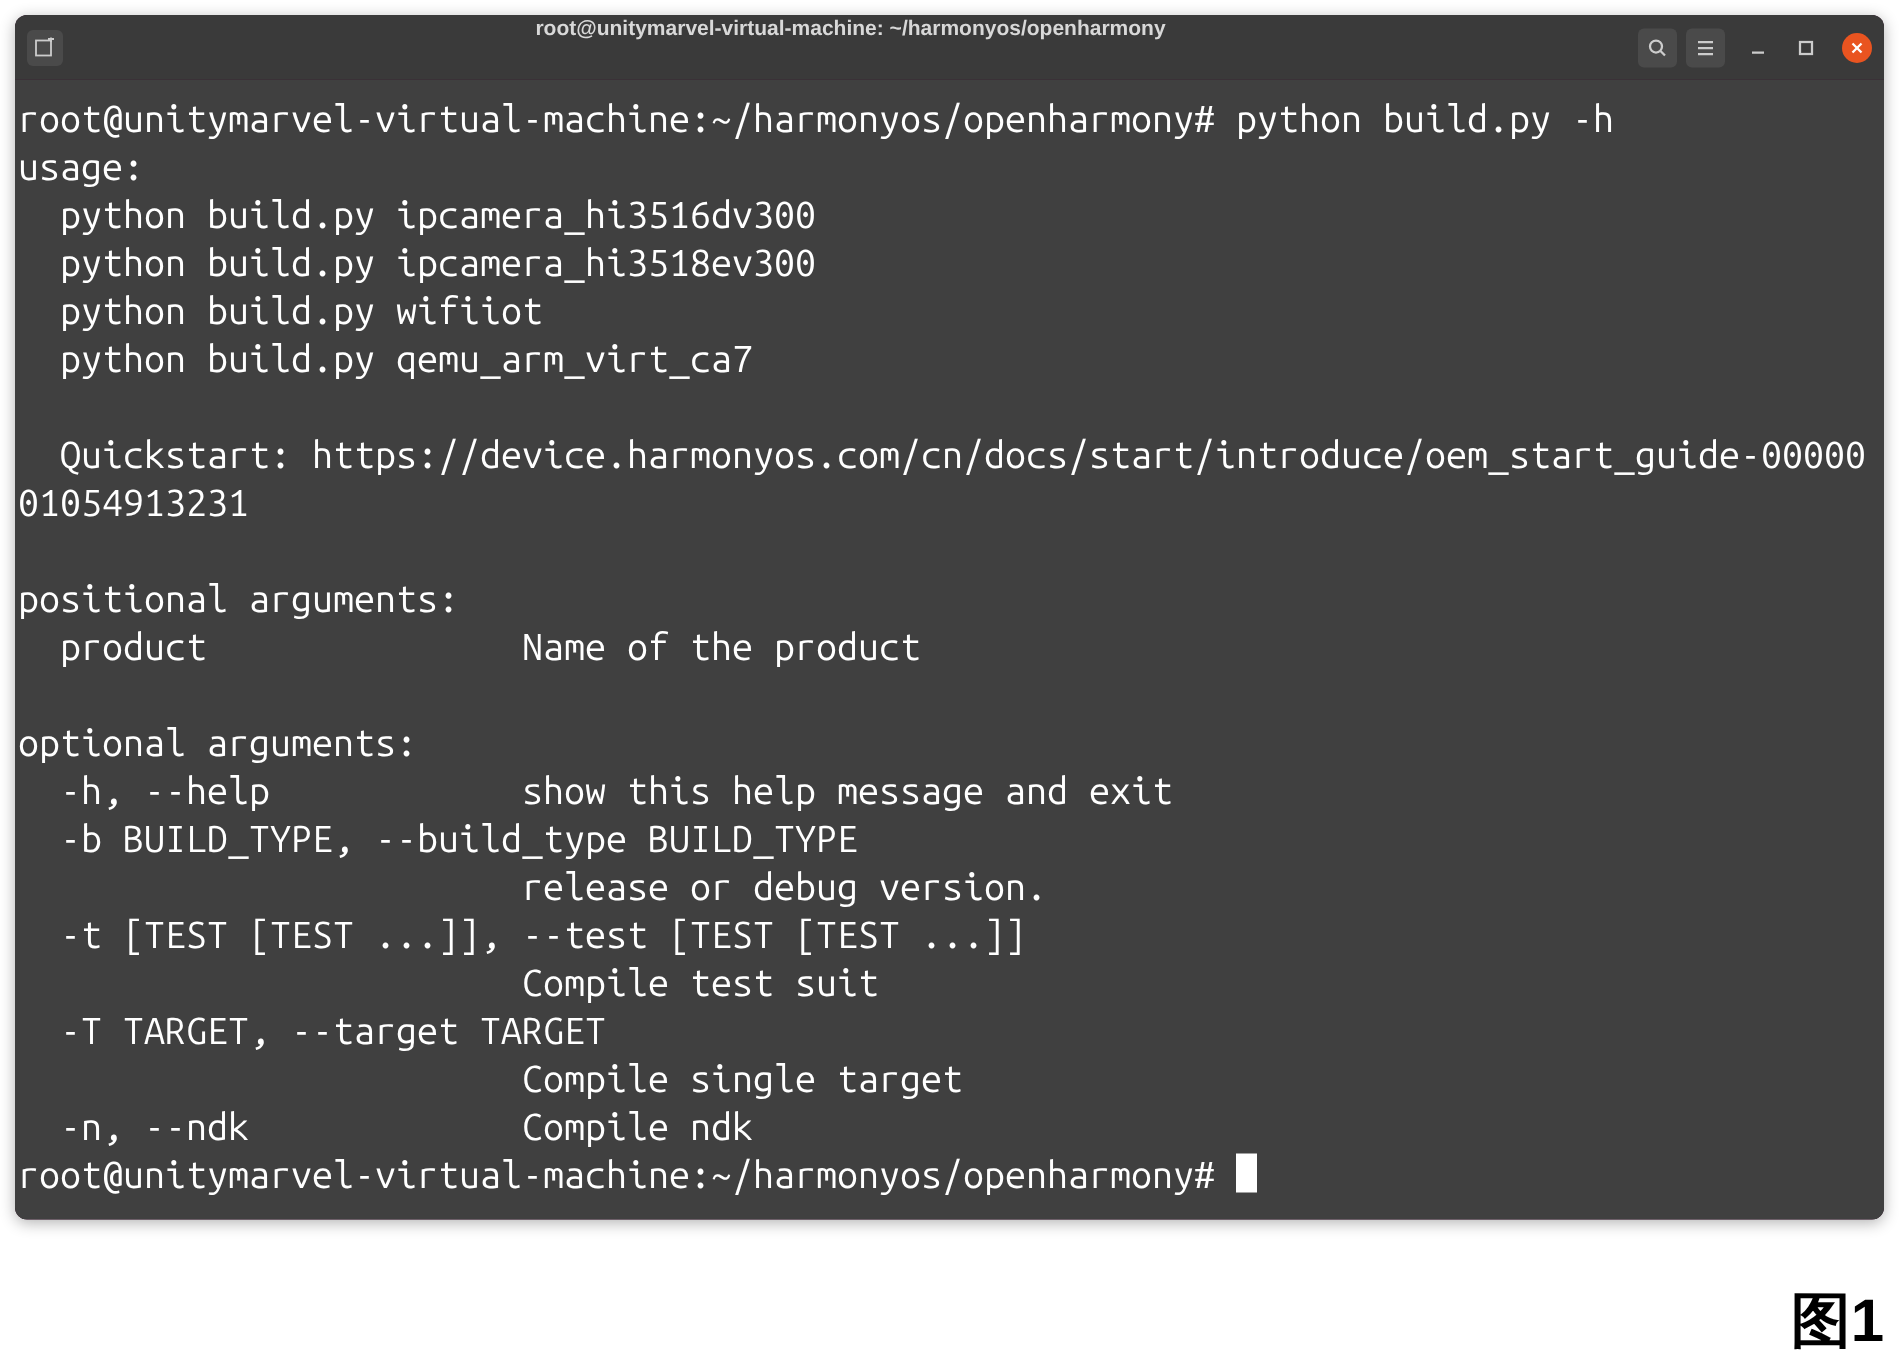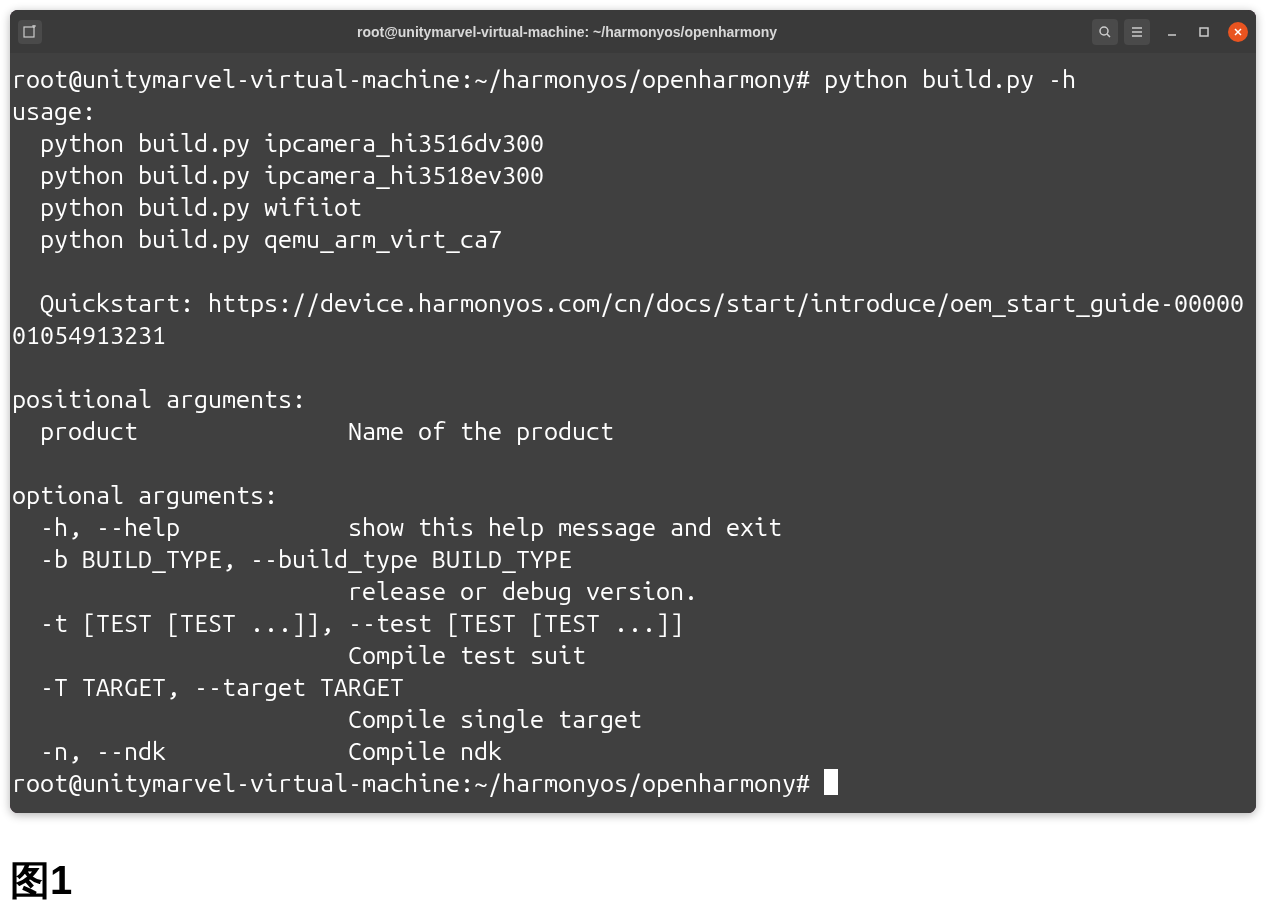--- a/index.html
+++ b/index.html
@@ -17,21 +17,20 @@
     .terminal-window {
       background: #300a24;
       border-radius: 8px;
       overflow: hidden;
       box-shadow: 0 2px 10px rgba(0,0,0,0.3);
     }
     .titlebar {
       background: #3a3a3a;
       height: 43px;
       display: flex;
-      align-items: center;
       padding: 0 8px;
       color: #d0d0d0;
       font-size: 14px;
     }
     .titlebar-left {
       display: flex;
       align-items: center;
       gap: 6px;
     }
     .new-tab-btn {
@@ -109,21 +108,21 @@
     }
     .cursor {
       display: inline-block;
       width: 14px;
       height: 26px;
       background: #ffffff;
       vertical-align: text-bottom;
       margin-bottom: 2px;
     }
     .caption {
-      text-align: left;
+      text-align: right;
       font-size: 40px;
       font-weight: 600;
       margin-top: 40px;
       color: #000;
     }
   </style>
 </head>
 <body>
 
 <div class="terminal-window">

